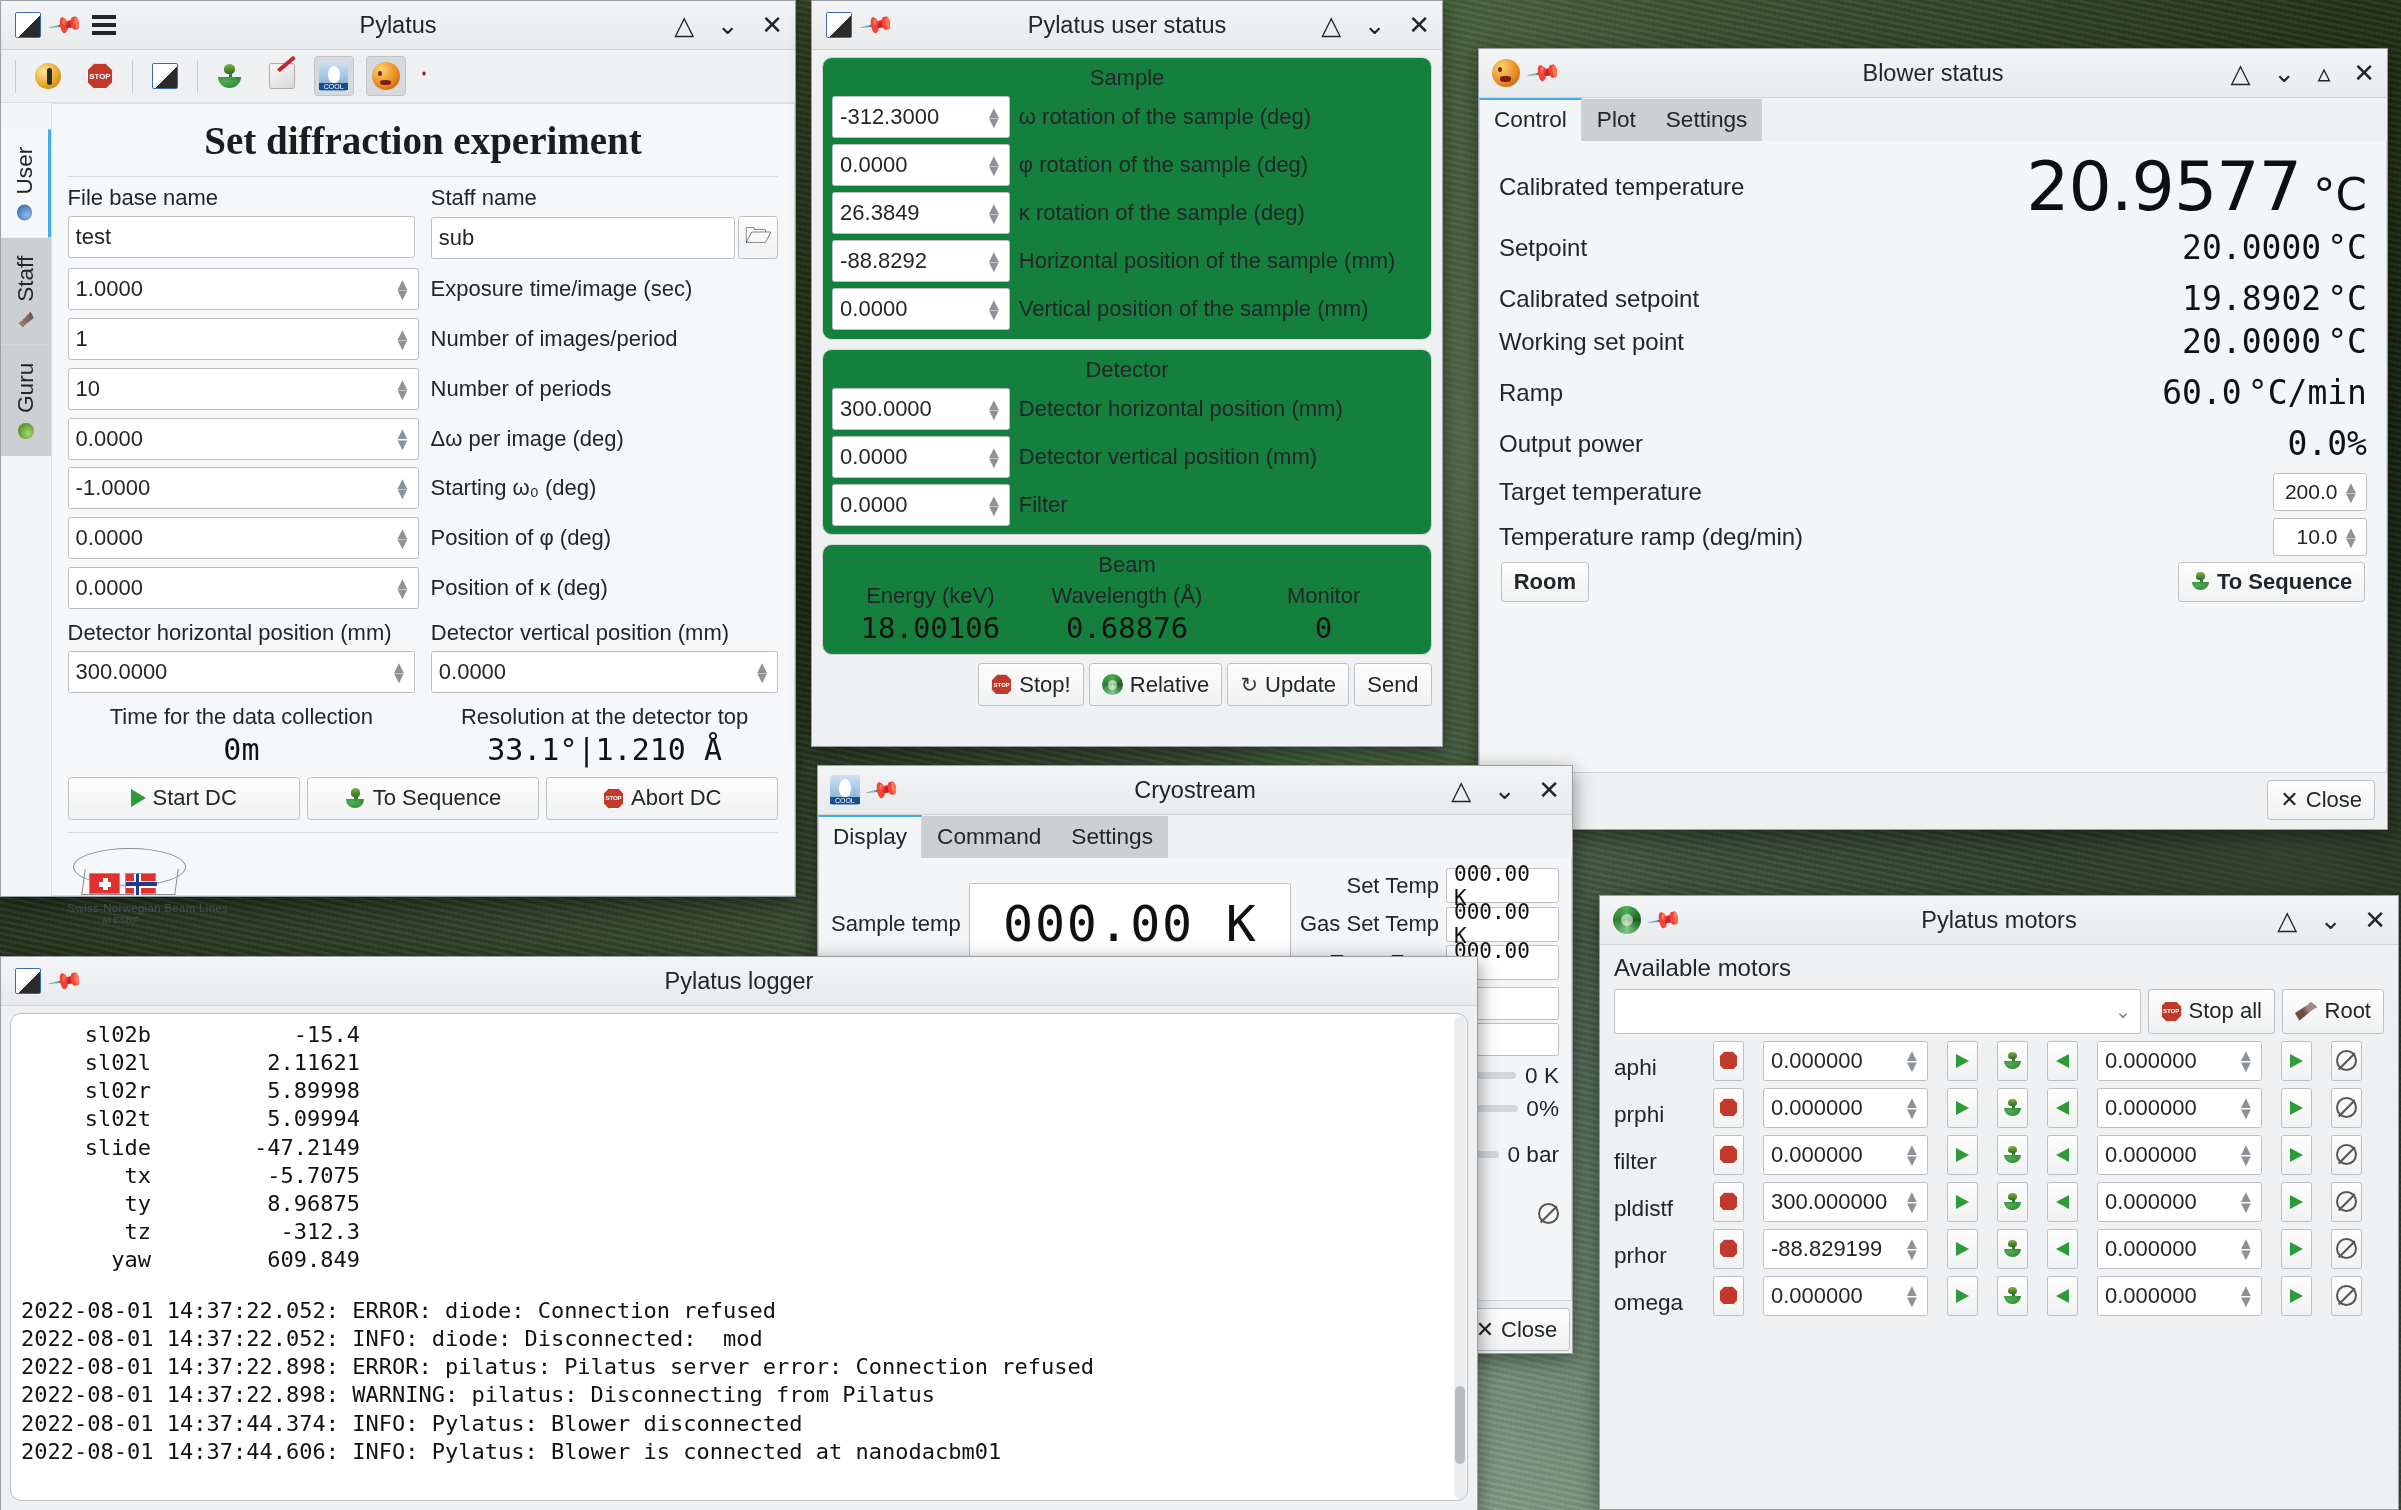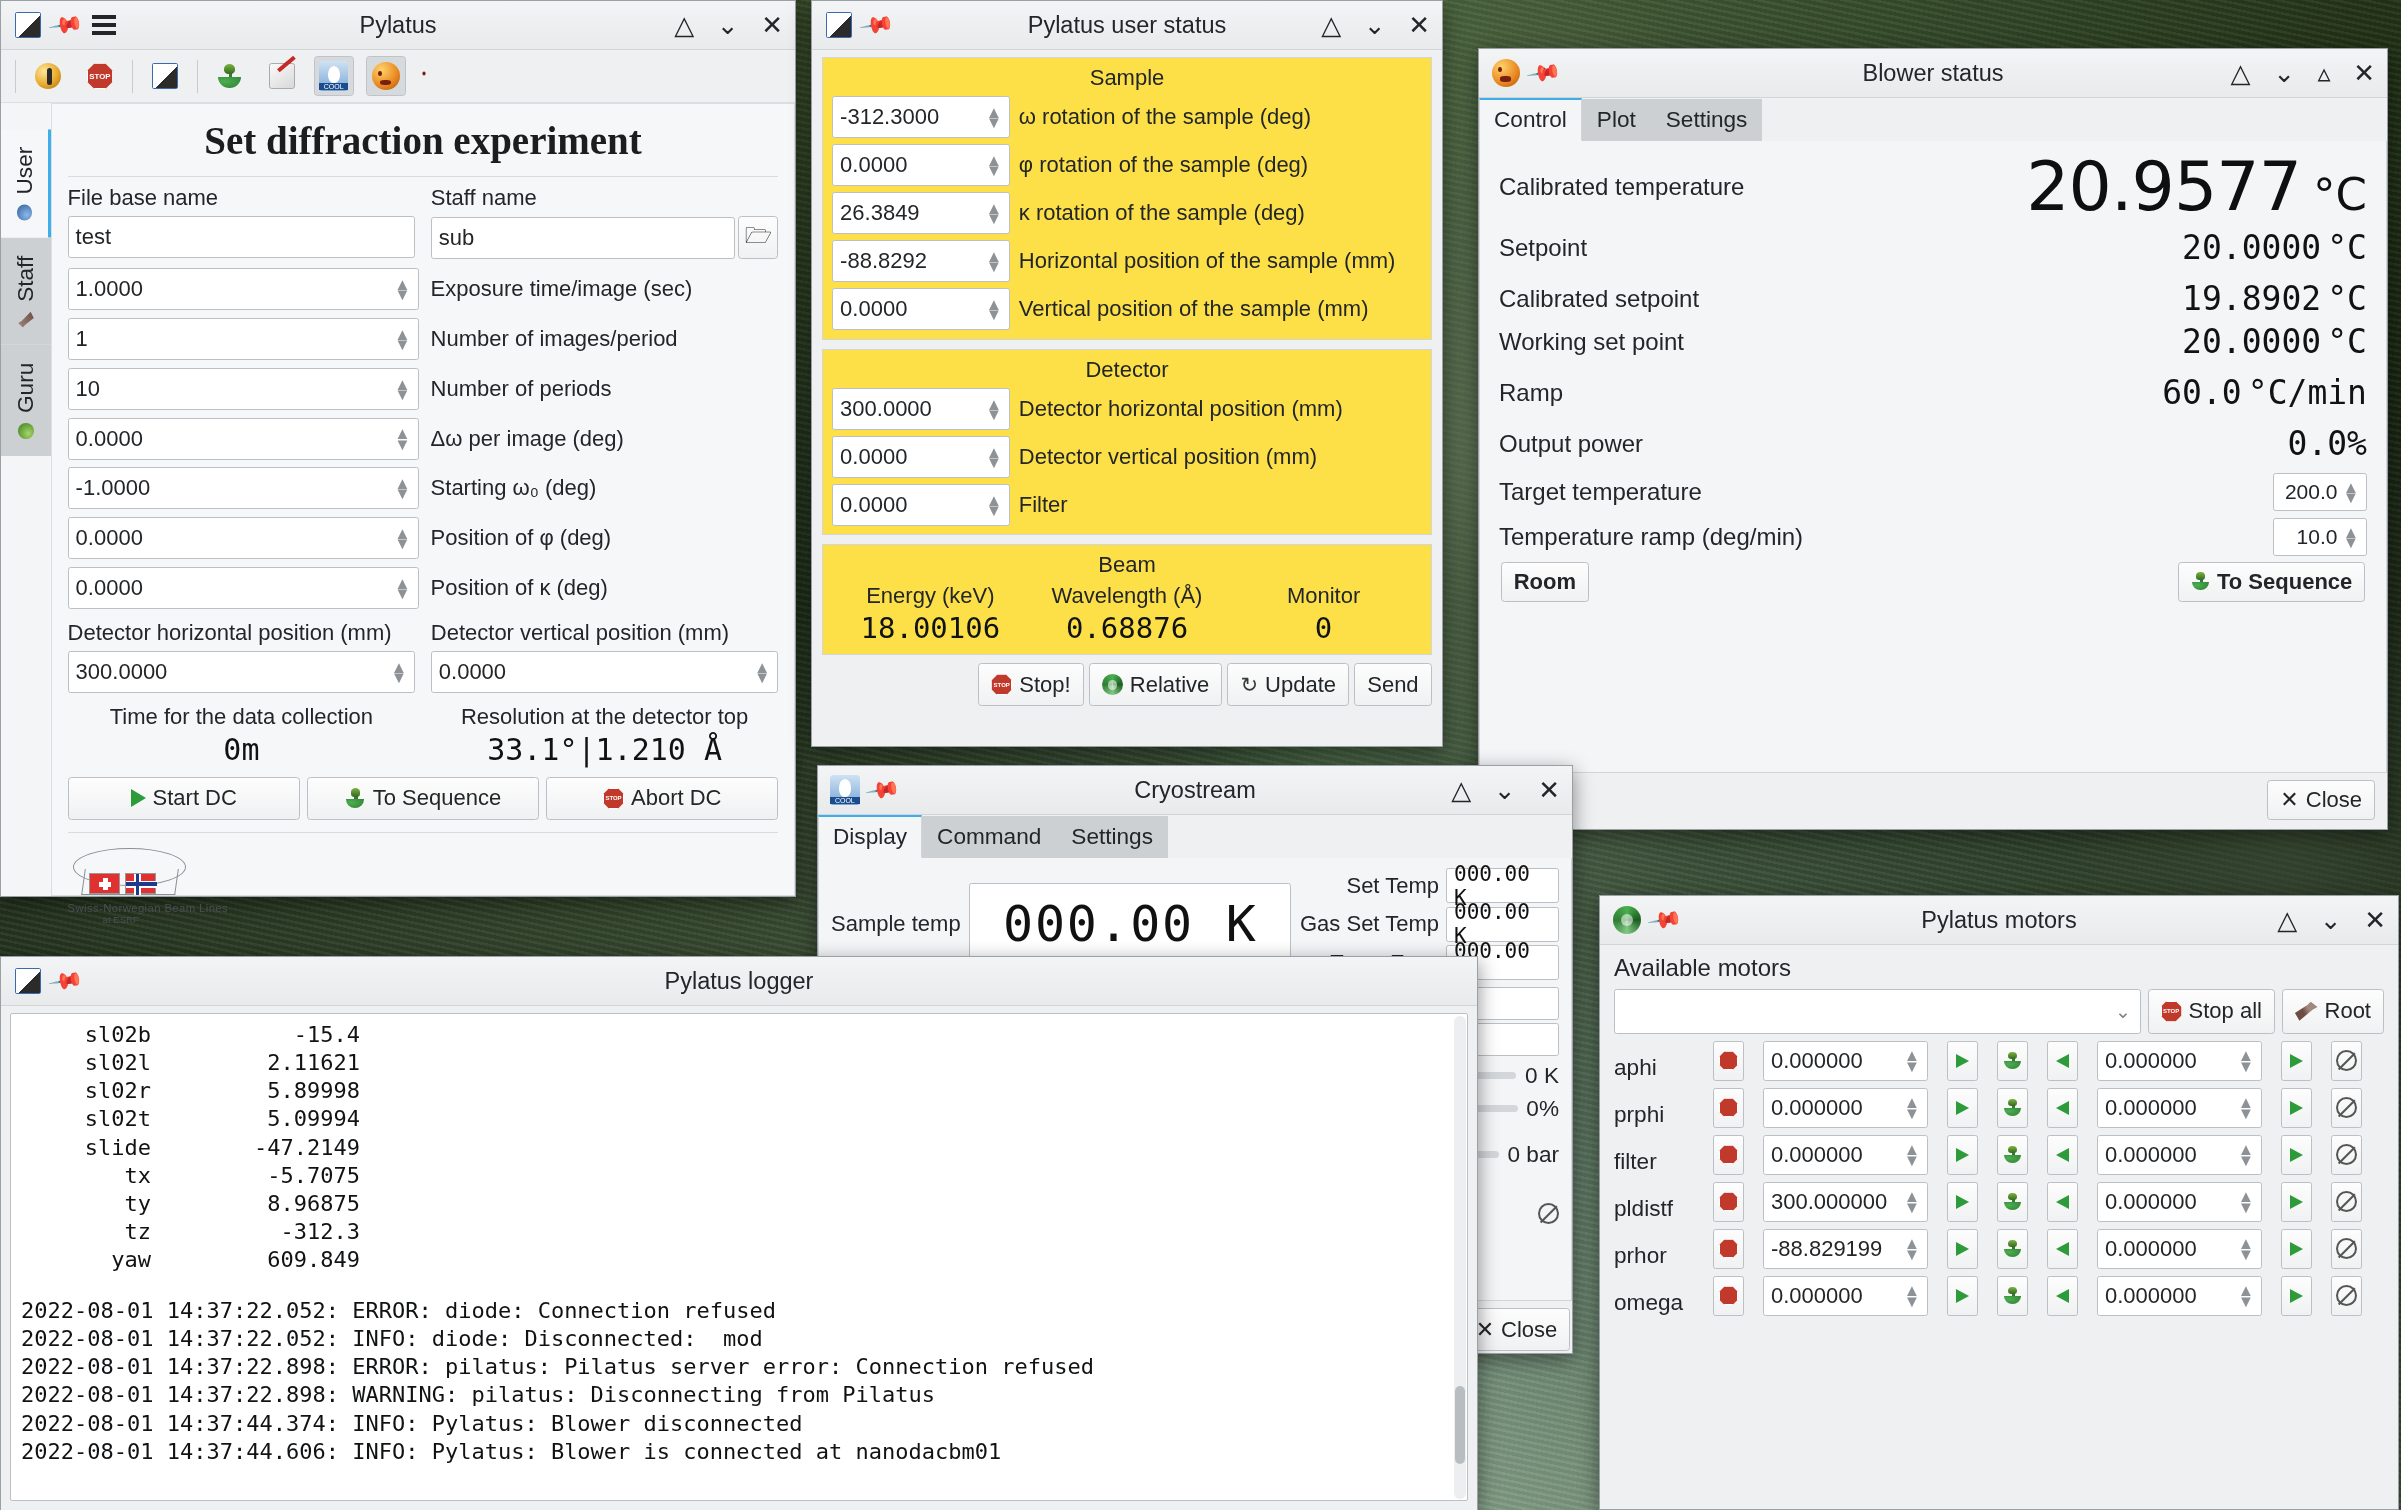--- a/index.html
+++ b/index.html
@@ -94,21 +94,21 @@
   }
   .spin .val{flex:1 1 auto;white-space:nowrap;overflow:hidden;}
   .spin .arrows{flex:0 0 auto;display:flex;flex-direction:column;align-items:center;justify-content:center;line-height:.62;color:#8d9296;font-size:16.5px;padding-left:5.2px;}
   .btn{
     background:linear-gradient(180deg,#fdfdfd,#f0f1f2);
     border:0.9px solid #bcc0c4;border-radius:3.5px;
     height:43px;display:inline-flex;align-items:center;justify-content:center;gap:7px;
     font-size:22px;color:#232629;cursor:pointer;padding:0 12px;white-space:nowrap;
   }
   .lbl{font-size:22px;color:#232629;white-space:nowrap;}
-  .group{border:0.9px solid #d3d6d9;border-radius:0;padding:7px 8.7px 8.7px;background:#fde047;}
+  .group{border:0.9px solid #d3d6d9;border-radius:10px;padding:7px 8.7px 8.7px;background:#15803d;}
   .group-title{text-align:center;font-size:22px;color:#232629;margin-bottom:5.2px;}
 
   
   .tabs{display:flex;align-items:flex-end;background:#eff0f1;}
   .tab{padding:7px 14px;font-size:22.6px;color:#232629;background:#cdd0d3;border:0.9px solid transparent;cursor:pointer;}
   .tab.active{background:#f4f5f6;border-top:2.6px solid #3daee9;border-left:0.9px solid #d3d6d9;border-right:0.9px solid #d3d6d9;}
 
   
   #pylatus{ left:0; top:0; width:796px; height:897px; }
   #pylatus .toolbar{
@@ -191,21 +191,21 @@
   .mrow .name{width:80px;font-size:22.6px;color:#232629;}
   .mrow .spin{height:40px;}
   .mrow .spin.a{flex:0 0 165px;}
   .mrow .spin.b{flex:0 0 165px;}
   .mbtn{width:31px;height:40px;border:0.9px solid #bcc0c4;border-radius:2.6px;background:linear-gradient(180deg,#fdfdfd,#f0f1f2);display:inline-flex;align-items:center;justify-content:center;cursor:pointer;}
   .combo{flex:1 1 auto;height:45px;background:#fff;border:0.9px solid #bcc0c4;border-radius:2.6px;display:flex;align-items:center;padding:0 8.7px;justify-content:flex-end;color:#7d8287;font-size:19px;}
 
   
   #logger{ left:0; top:956px; width:1478px; height:555px; }
   #logger .client{padding:7px 8.7px 8.7px;}
-  .logbox{width:100%;height:100%;background:#fff;border:0.9px solid #bcc0c4;border-radius:2px;overflow:hidden;position:relative;
+  .logbox{width:100%;height:100%;background:#fff;border:0.9px solid #bcc0c4;border-radius:11px;overflow:hidden;position:relative;
           font-family:"DejaVu Sans Mono", monospace;font-size:22px;color:#101214;padding:7px 10.4px;line-height:1.28;}
   .logtable{display:grid;grid-template-columns:156px 183px;}
   .logtable .k{text-align:right;padding-right:26px;}
   .logtable .v{text-align:right;}
   .logmsgs{margin-top:22.6px;white-space:pre;}
   .scrollbar{position:absolute;right:1.7px;top:1.7px;bottom:1.7px;width:12px;background:#eceef0;border-radius:6px;}
   .scrollbar .thumb{position:absolute;left:0.9px;right:0.9px;bottom:35px;height:78px;background:#b8bdc2;border-radius:5.2px;}
 </style>
 </head>
 <body>

